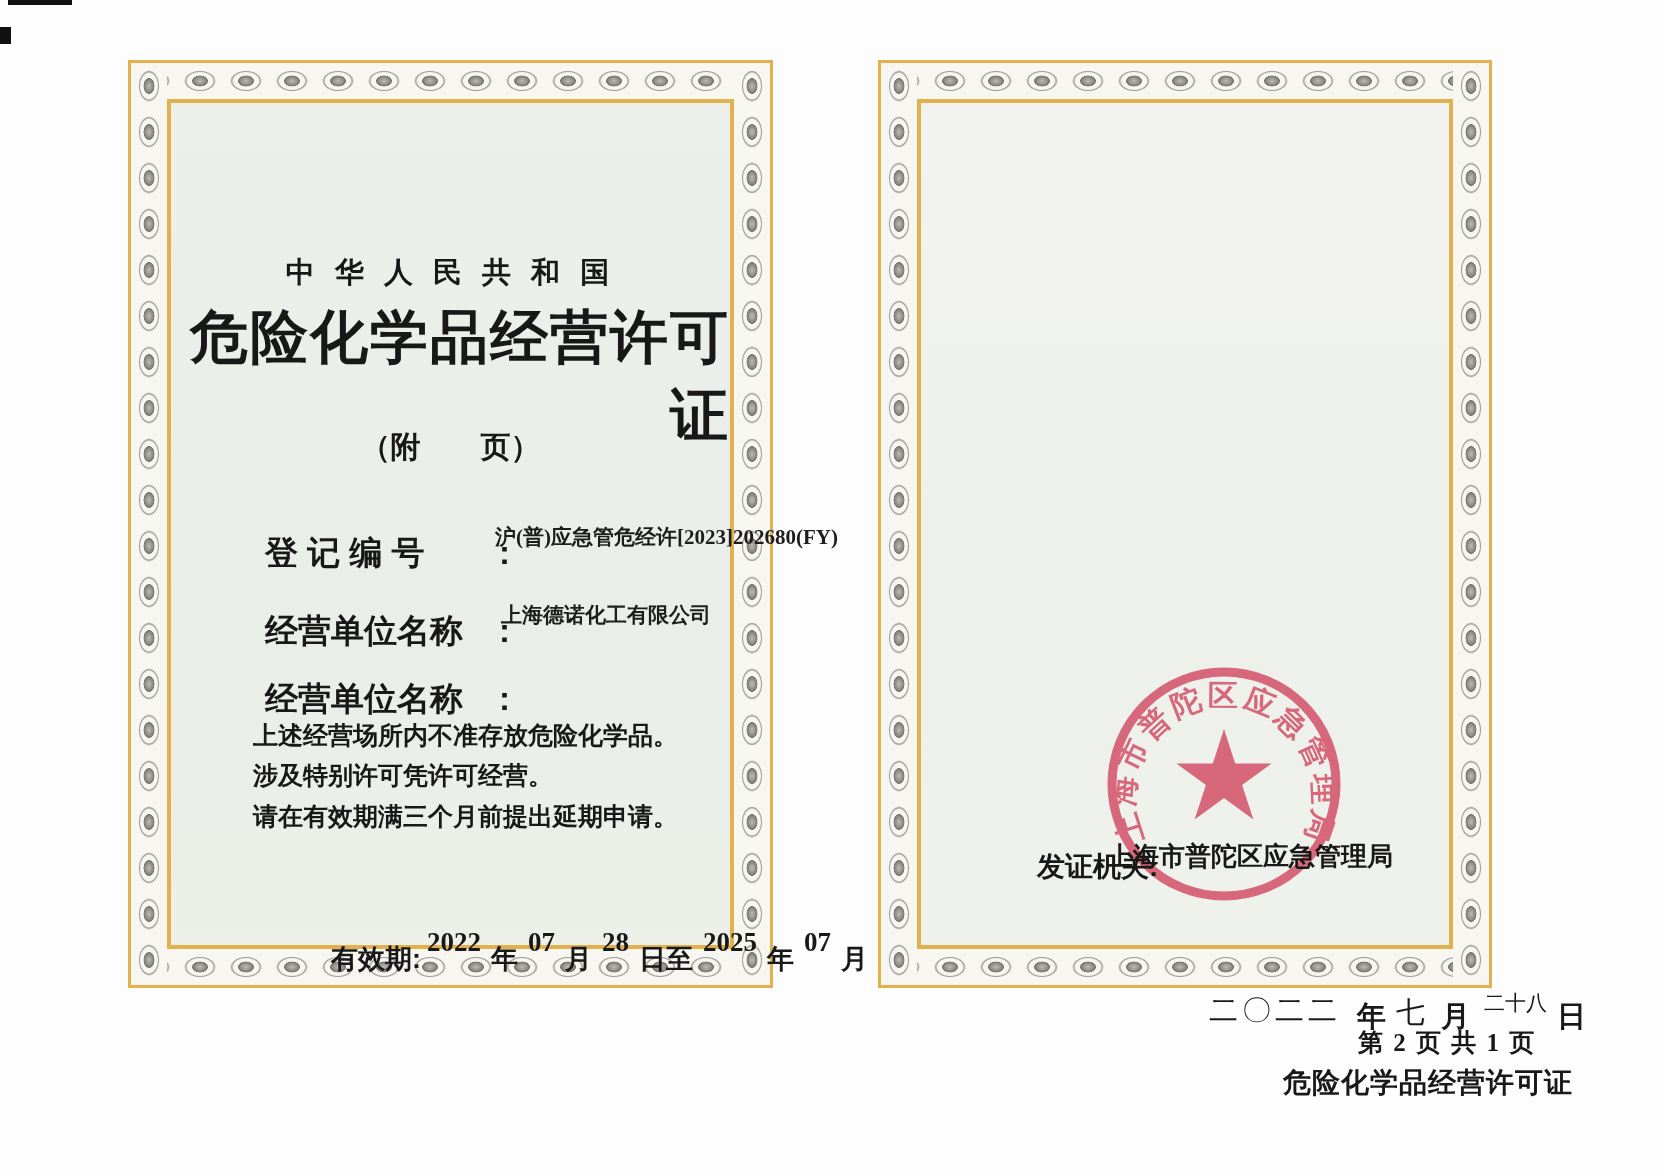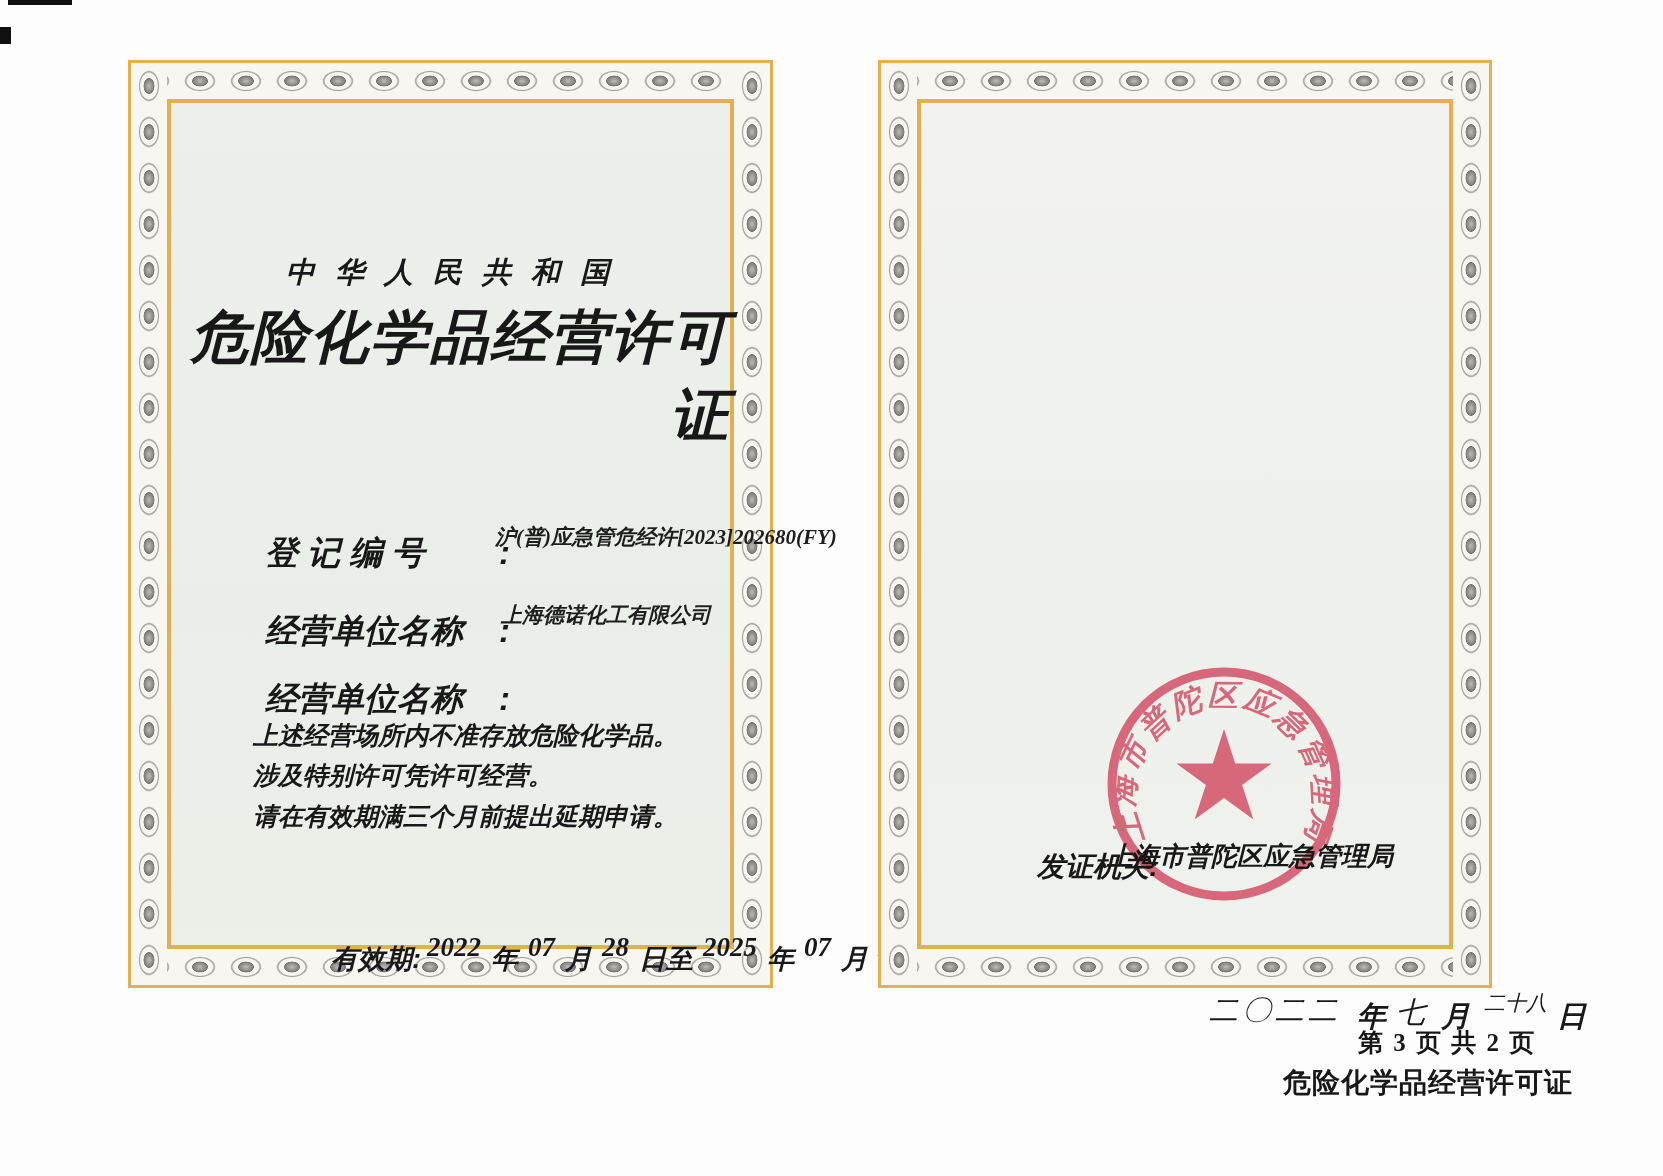--- a/index.html
+++ b/index.html
@@ -56,21 +56,20 @@
     background-size:36px 46px;
     background-repeat:repeat-y;
   }
   .strip.left{left:0}
   .strip.right{right:0}
 
   .inner{
     position:absolute;inset:36px;
     border:4px solid var(--gold);
     box-sizing:border-box;
-    font-style:italic;
   }
   .inner-l{background:linear-gradient(180deg,#edf0ea 0%,#eaeee8 60%,#edefe9 100%);}
   .inner-r{background:linear-gradient(180deg,#f2f3f0 0%,#eef0eb 55%,#eff1ec 100%);}
 
   
   .country{
     position:absolute;left:0;right:0;top:150px;
     text-align:center;font-size:29px;font-weight:bold;
     letter-spacing:6px;
   }
@@ -103,21 +102,21 @@
   .v-reg{left:324px;top:420px;font-size:21px;}
   .v-name{left:330px;top:498px;font-size:21px;}
   .scope-line{
     position:absolute;left:82px;
     font-family:"Liberation Serif","DejaVu Serif",serif;
     font-size:25px;font-weight:600;white-space:nowrap;
   }
   .s0{top:616px}.s1{top:656px}.s2{top:697px}
   .validity{
     position:absolute;left:160px;top:838px;
-    display:flex;align-items:flex-end;
+    display:flex;
     font-size:27px;font-weight:bold;white-space:nowrap;
   }
   .validity .num{
     font-family:"Liberation Serif","DejaVu Serif",serif;
     font-weight:600;position:relative;top:-14px;margin:0 6px;
   }
   .validity .unit{margin:0 4px;}
 
   
   .seal{
@@ -166,20 +165,21 @@
     <div class="strip h top"></div>
     <div class="strip h bottom"></div>
     <div class="strip v left"></div>
     <div class="strip v right"></div>
     <div class="inner inner-l">
 
       <div class="country">中 华 人 民 共 和 国</div>
 
       <div class="cert-title">危险化学品经营许可证</div>
 
+      <div class="cert-sub">（附　　页）</div>
 
       <div class="field f-reg">
         <span class="lbl">登 记 编 号</span><span class="colon">:</span>
       </div>
       <div class="typed v-reg">沪(普)应急管危经许[2023]202680(FY)</div>
 
       <div class="field f-name">
         <span class="lbl">经营单位名称</span><span class="colon">:</span>
       </div>
       <div class="typed v-name">上海德诺化工有限公司</div>
@@ -237,16 +237,16 @@
         <span class="d-unit">年</span>
         <span class="d-val">七</span>
         <span class="d-unit">月</span>
         <span class="d-val d-day">二十八</span>
         <span class="d-unit">日</span>
       </div>
 
     </div>
   </div>
 
-  <div class="page-info">第 3 页  共 2 页</div>
+  <div class="page-info">第 2 页  共 1 页</div>
   <div class="stamp-line">危险化学品经营许可证</div>
 
 </div>
 
 </body></html>

